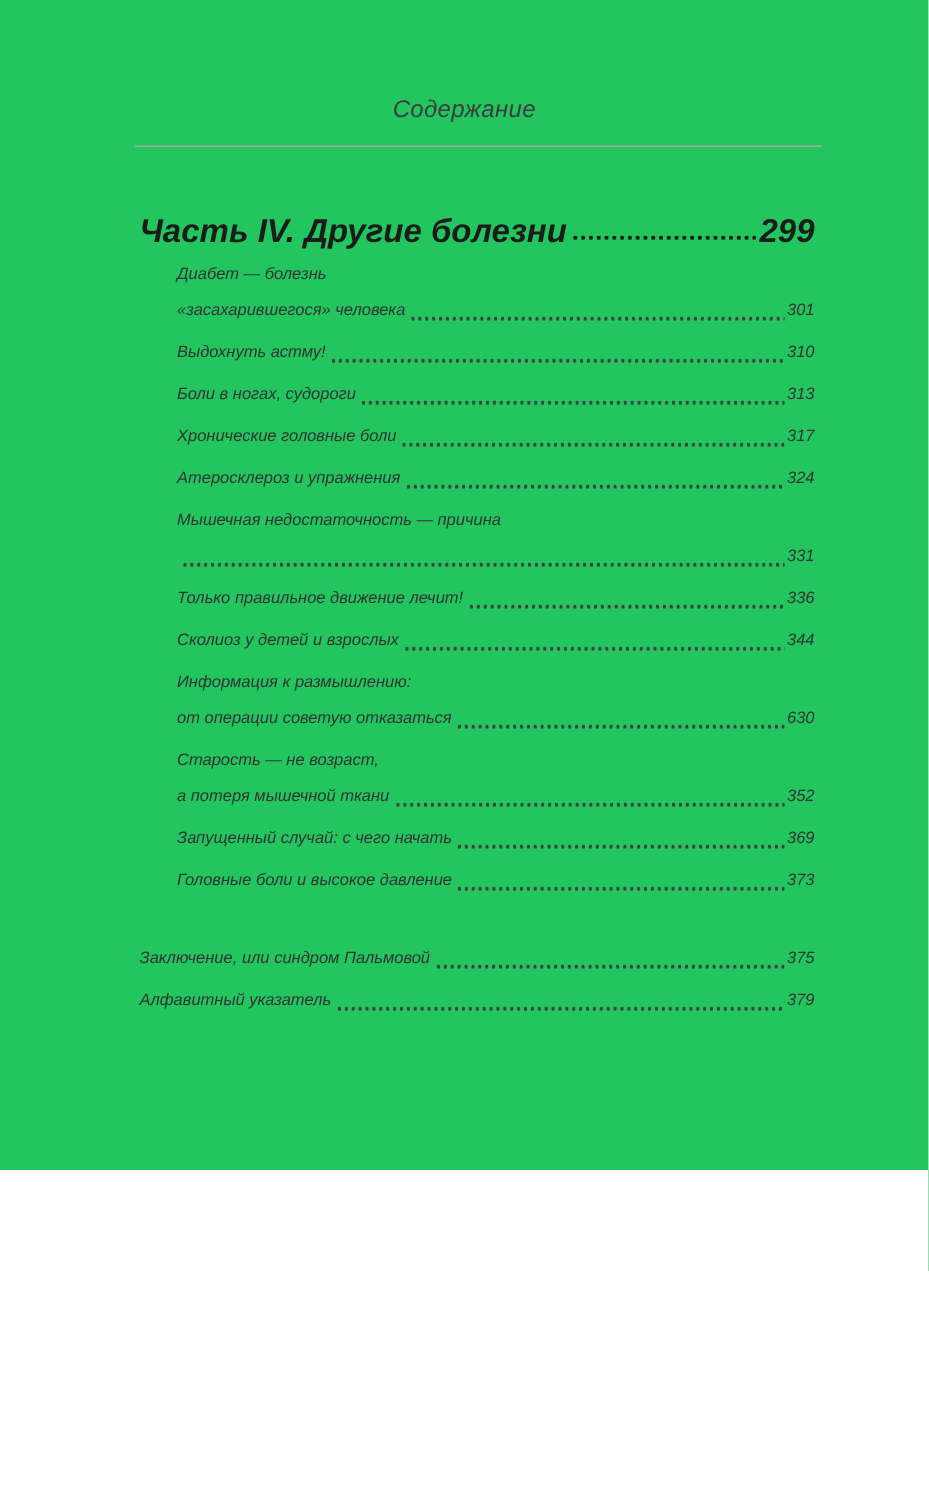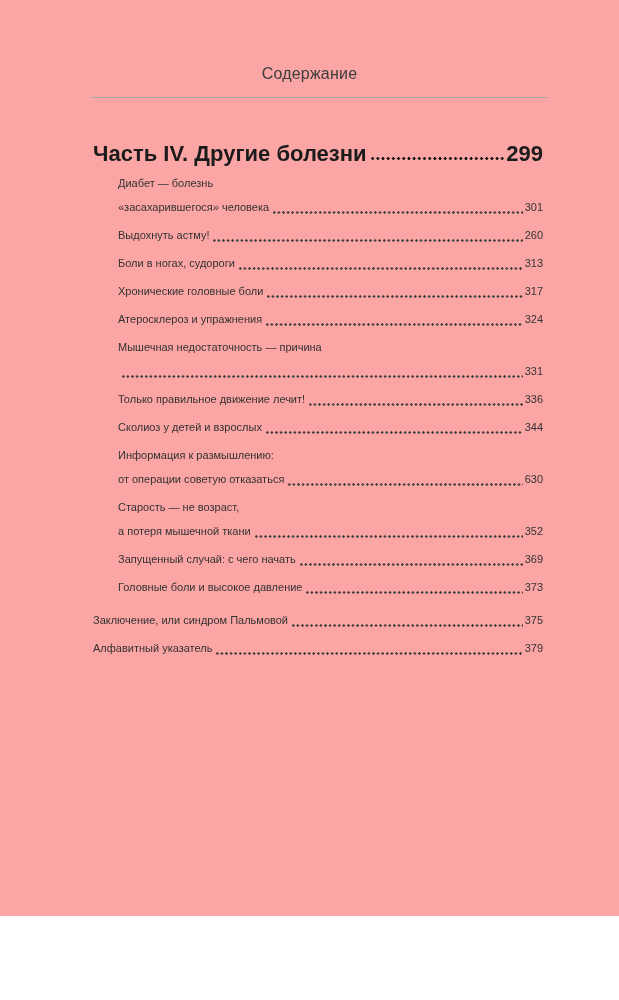--- a/index.html
+++ b/index.html
@@ -3,25 +3,26 @@
 <meta charset="utf-8">
 <style>
   html, body {
     margin: 0;
     padding: 0;
     background: #ffffff;
   }
   .page {
     position: relative;
     width: 619px;
-    height: 916px;
-    background: #fca5a5;
+    height: 780px;
+    background: #22c55e;
     font-family: "Liberation Sans", "DejaVu Sans", sans-serif;
     color: #333333;
     overflow: hidden;
+    font-style: italic;
   }
   .header-title {
     position: absolute;
     top: 65px;
     left: 0;
     width: 100%;
     text-align: center;
     font-size: 16px;
     color: #3d3d3d;
     letter-spacing: 0.2px;
@@ -69,21 +70,21 @@
     background-size: 4.6px 4.6px;
     background-repeat: repeat-x;
     background-position: left 0 bottom 4px;
   }
   .part-row .leader {
     background-image: radial-gradient(circle, #161616 1.25px, rgba(0,0,0,0) 1.55px);
     background-size: 5.2px 5.2px;
     background-position: left 0 bottom 4px;
   }
   .closing {
-    margin-top: 9px;
+    margin-top: 28px;
   }
   .closing .entry {
     padding-left: 0;
     line-height: 24px;
     margin-bottom: 4px;
   }
 </style>
 </head>
 <body>
 
@@ -109,21 +110,21 @@
           <div class="row">
             <span class="label">«засахарившегося» человека</span>
             <span class="leader"></span>
             <span class="pagenum">301</span>
           </div>
         </div>
         <div class="entry">
           <div class="row">
             <span class="label">Выдохнуть астму!</span>
             <span class="leader"></span>
-            <span class="pagenum">260</span>
+            <span class="pagenum">310</span>
           </div>
         </div>
         <div class="entry">
           <div class="row">
             <span class="label">Боли в ногах, судороги</span>
             <span class="leader"></span>
             <span class="pagenum">313</span>
           </div>
         </div>
         <div class="entry">

